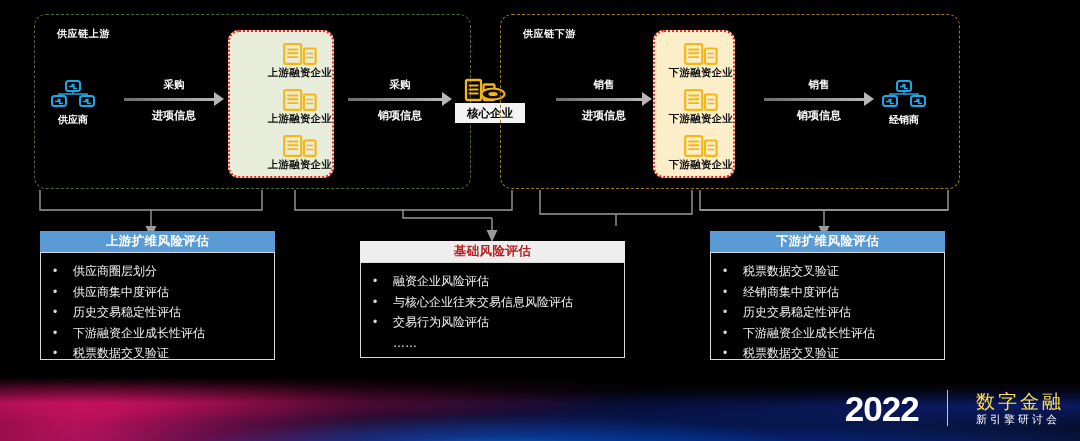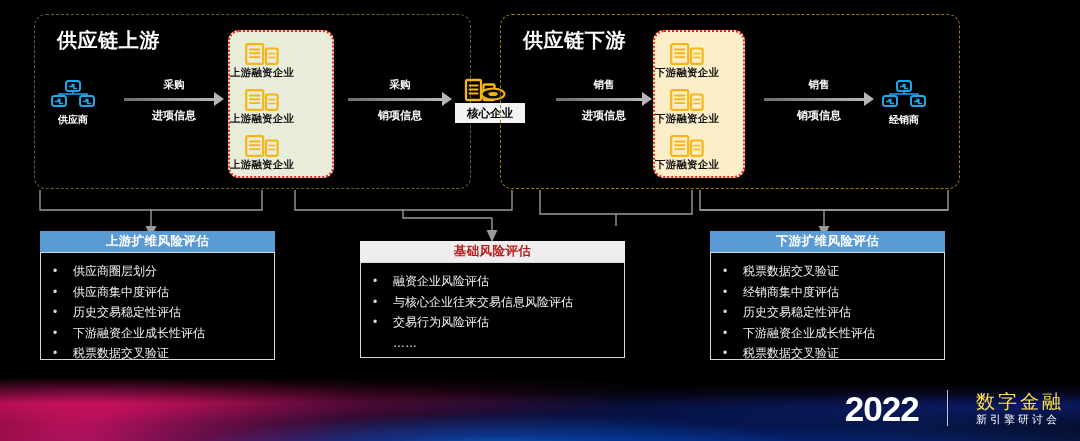--- a/index.html
+++ b/index.html
@@ -17,33 +17,33 @@
   #upstream-box{
     left:34px;top:14px;width:437px;height:175px;
     border:1.6px dashed #4e6b33;
   }
   #downstream-box{
     left:500px;top:14px;width:460px;height:175px;
     border:1.6px dashed #a07a16;
   }
   .section-title{
     position:absolute;left:22px;top:12px;
-    color:#ffffff;font-size:20px;font-weight:bold;letter-spacing:.6px;
+    color:#ffffff;font-size:10px;font-weight:bold;letter-spacing:.6px;
     white-space:nowrap;
   }
 
   
   .fin-card{
     position:absolute;box-sizing:border-box;
     border:2.4px dotted #ff1a1a;border-radius:11px;
-    display:flex;flex-direction:column;align-items:flex-start;
+    display:flex;flex-direction:column;align-items:flex-end;
     justify-content:space-around;padding:7px 0 0;
   }
   #upstream-card{left:228px;top:30px;width:106px;height:148px;background:#e7edd9;}
-  #downstream-card{left:653px;top:30px;width:92px;height:148px;background:#fdeeca;}
+  #downstream-card{left:653px;top:30px;width:82px;height:148px;background:#fdeeca;}
   .fin-item{display:flex;flex-direction:column;align-items:center;gap:1px;}
   .fin-item .lbl{
     font-size:10.5px;font-weight:bold;color:#111;white-space:nowrap;
     letter-spacing:.2px;
   }
 
   
   .book-icon{width:34px;height:22px;display:block;}
 
   

